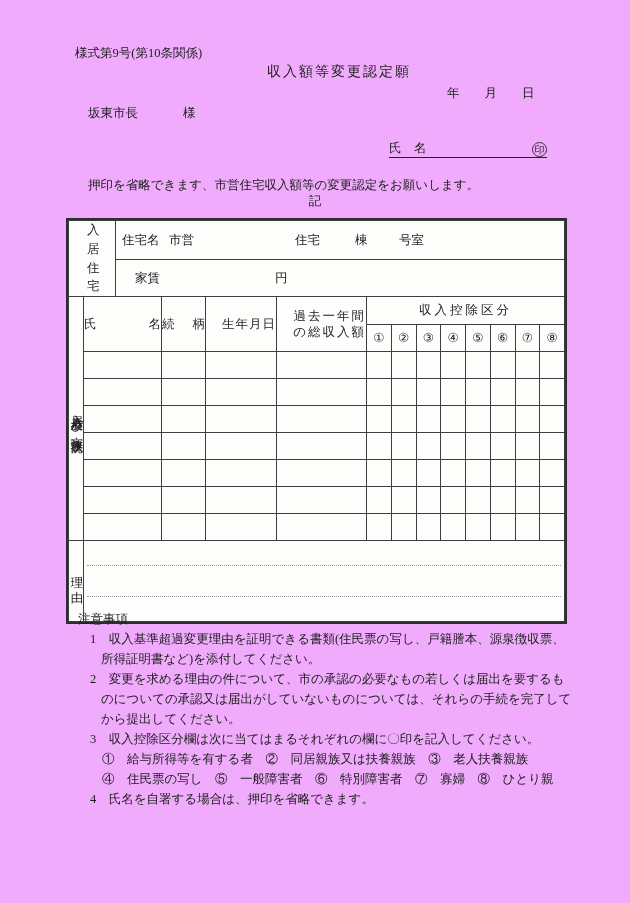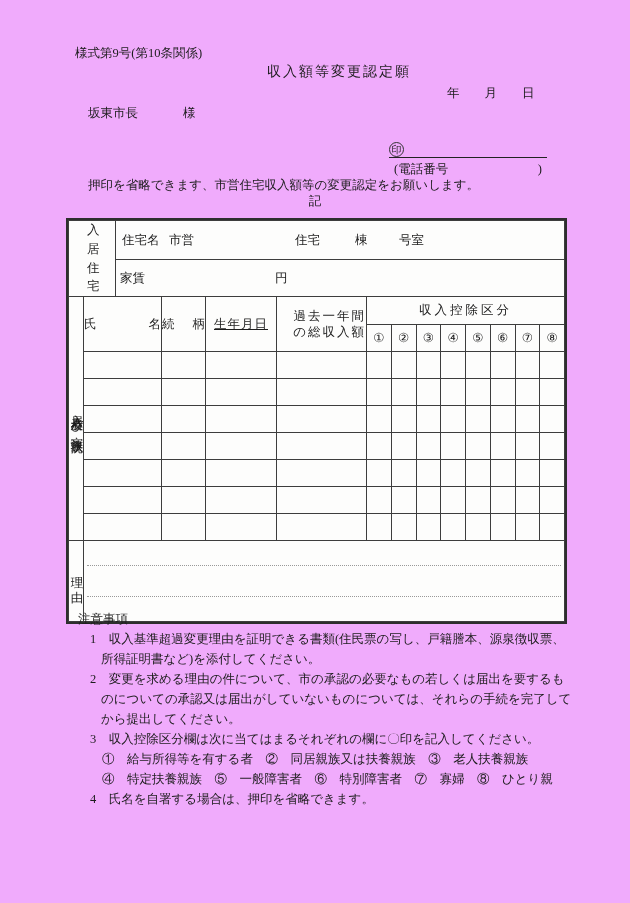--- a/index.html
+++ b/index.html
@@ -37,21 +37,21 @@
   .relcell span{position:absolute;top:50%;transform:translateY(-50%);white-space:nowrap;}
 
   .t2 .r-h1{height:28px;}
   .t2 .r-h2{height:27px;}
   .t2 .r-data{height:27px;}
   .vlabel-cell{width:15px;}
   .vtext{writing-mode:vertical-rl;margin:0 auto;letter-spacing:1.5px;line-height:15px;}
   .just{text-align:justify;text-align-last:justify;}
   .c-name{padding:0 9px;}
   .c-rel{padding:0 7px;}
-  .c-birth{text-align:center;letter-spacing:1px;text-decoration:underline;}
+  .c-birth{text-align:right;letter-spacing:1px;}
   .c-income{text-align:right;letter-spacing:2px;line-height:16px;}
   .c-dedhead{text-align:center;letter-spacing:3px;}
   .c-circ{text-align:center;font-size:12px;}
 
   .t3 .reason-label{width:15px;height:80px;}
   .t3 .vtext{letter-spacing:14px;}
   .reason-body{position:relative;}
   .dotline{position:absolute;left:3px;right:3px;border-top:1px dotted #999;height:0;}
   .dot1{top:24px;}
   .dot2{top:55px;}
@@ -69,27 +69,24 @@
   <div class="abs form-no">様式第9号(第10条関係)</div>
   <div class="abs doc-title">収入額等変更認定願</div>
   <div class="abs date-line">年　　月　　日</div>
 
   <div class="abs mayor-line">
     <span>坂東市長</span>
     <span class="mayor-honorific">様</span>
   </div>
 
   <div class="abs name-line">
+    <span class="name-label">氏　名</span>
     <span class="seal">印</span>
   </div>
 
-  <div class="abs tel-line">
-    <span>(電話番号</span>
-    <span>)</span>
-  </div>
 
   <div class="abs intro">押印を省略できます、市営住宅収入額等の変更認定をお願いします。</div>
   <div class="abs record-marker">記</div>
 
   <div class="abs tablewrap">
 
     <table class="t t1">
       <colgroup>
           <col style="width:47px">
           <col>
@@ -103,21 +100,21 @@
             <span style="left:53px">市営</span>
             <span style="left:179px">住宅</span>
             <span style="left:239px">棟</span>
             <span style="left:283px">号室</span>
           </div>
         </td>
       </tr>
       <tr class="r-rent">
         <td>
           <div class="relcell">
-            <span style="left:4px">家賃</span>
+            <span style="left:19px">家賃</span>
             <span style="left:159px">円</span>
           </div>
         </td>
       </tr>
     </tbody>
       </table>
 
     <table class="t t2">
       <colgroup>
         <col style="width:15px">
@@ -271,17 +268,17 @@
     </tbody>
       </table>
   </div>
 
   <div class="abs notes">
     <div>注意事項</div>
     <div class="note-item">1　収入基準超過変更理由を証明できる書類(住民票の写し、戸籍謄本、源泉徴収票、所得証明書など)を添付してください。</div>
     <div class="note-item">2　変更を求める理由の件について、市の承認の必要なもの若しくは届出を要するものについての承認又は届出がしていないものについては、それらの手続を完了してから提出してください。</div>
     <div class="note-item">3　収入控除区分欄は次に当てはまるそれぞれの欄に〇印を記入してください。</div>
     <div class="legend-line">①　給与所得等を有する者　②　同居親族又は扶養親族　③　老人扶養親族</div>
-    <div class="legend-line">④　特定扶養親族　⑤　一般障害者　⑥　特別障害者　⑦　寡婦　⑧　ひとり親</div>
+    <div class="legend-line">④　住民票の写し　⑤　一般障害者　⑥　特別障害者　⑦　寡婦　⑧　ひとり親</div>
     <div class="note-item">4　氏名を自署する場合は、押印を省略できます。</div>
   </div>
 
 </div>
 
 </body></html>

